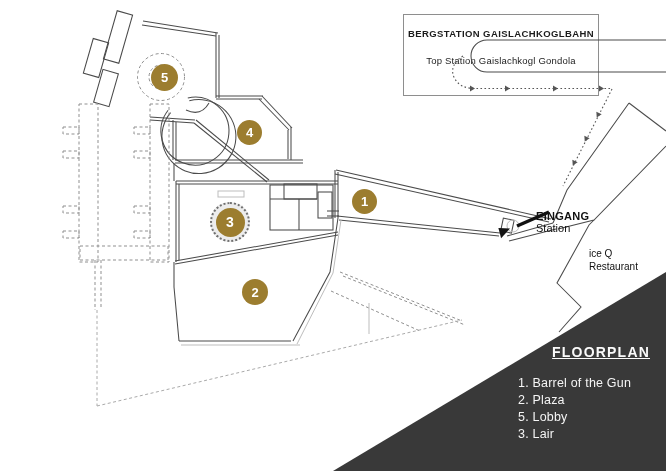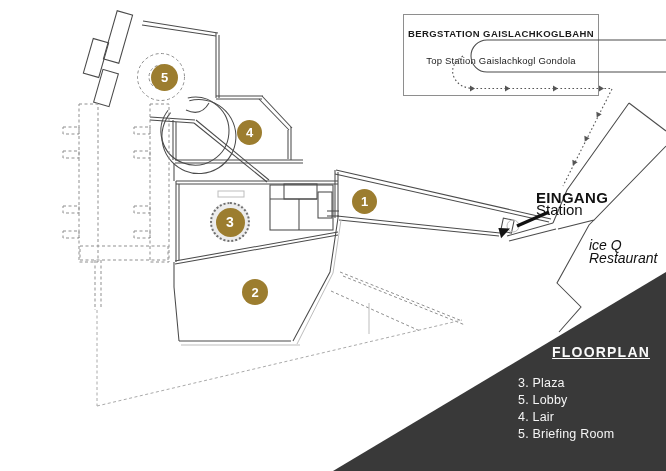--- a/index.html
+++ b/index.html
@@ -16,23 +16,23 @@
   .w{fill:none;stroke:#4b4b4b;stroke-width:1.05;}
   .lt{fill:none;stroke:#bdbdbd;stroke-width:1;}
   .dsh{fill:none;stroke:#8f8f8f;stroke-width:1;stroke-dasharray:3 2.5;}
   .dshl{fill:none;stroke:#aaaaaa;stroke-width:1;stroke-dasharray:3 2.5;}
   .dot{fill:none;stroke:#555;stroke-width:1.1;stroke-dasharray:1.6 2.4;}
   .ah{fill:#555;stroke:none;}
   .blk{fill:#141414;stroke:none;}
 
   
   .lbl{position:absolute;z-index:5;color:#111;}
-  .entrance-lbl{left:536px;top:192px;font-size:15px;line-height:12px;}
+  .entrance-lbl{left:536px;top:210px;font-size:11px;line-height:12px;}
   .entrance-lbl .de{font-weight:bold;letter-spacing:.3px;}
-  .restaurant-lbl{left:589px;top:239px;font-size:14px;line-height:12.5px;font-style:italic;}
+  .restaurant-lbl{left:589px;top:248px;font-size:10px;line-height:12.5px;}
 
   
   .marker{position:absolute;z-index:6;background:#9c7d2f;border-radius:50%;color:#fff;
     display:flex;align-items:center;justify-content:center;font-weight:bold;}
   .m1{left:352px;top:189px;width:25px;height:25px;font-size:13px;}
   .m2{left:242px;top:279px;width:26px;height:26px;font-size:13px;}
   .m4{left:237px;top:120px;width:25px;height:25px;font-size:13px;}
   .m5{left:151px;top:64px;width:27px;height:27px;font-size:13px;}
   .m3ring{position:absolute;left:210px;top:202px;width:36px;height:36px;z-index:6;
     border:2.5px dotted #6f6f6f;border-radius:50%;background:#ececec;
@@ -206,19 +206,19 @@
   <div class="marker m2">2</div>
   <div class="m3ring">
     <div class="marker m3">3</div>
   </div>
   <div class="marker m4">4</div>
   <div class="marker m5">5</div>
 
   <div class="legend-tri"></div>
   <div class="legend-title">FLOORPLAN</div>
   <div class="legend-list">
-    <div>3. Plaza</div>
+    <div>1. Barrel of the Gun</div>
+    <div>2. Plaza</div>
     <div>5. Lobby</div>
-    <div>4. Lair</div>
-    <div>5. Briefing Room</div>
+    <div>3. Lair</div>
   </div>
 
 </div>
 
 </body></html>

